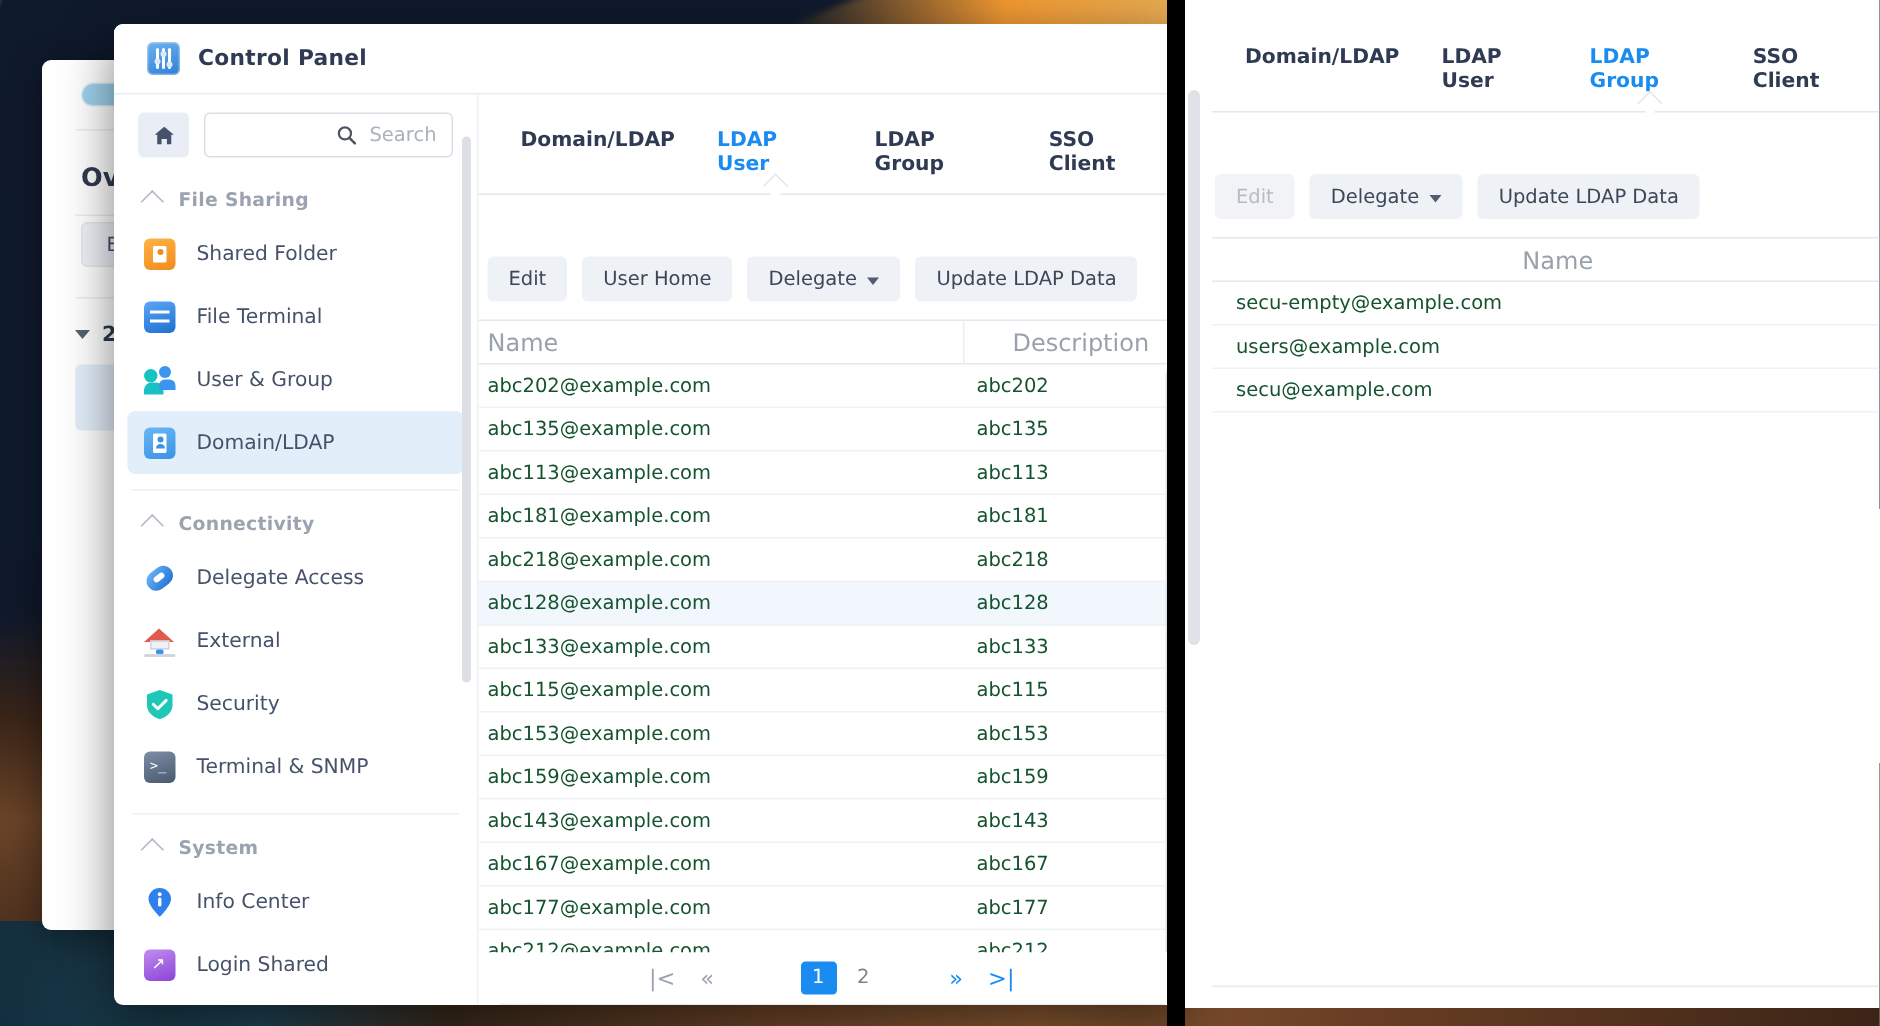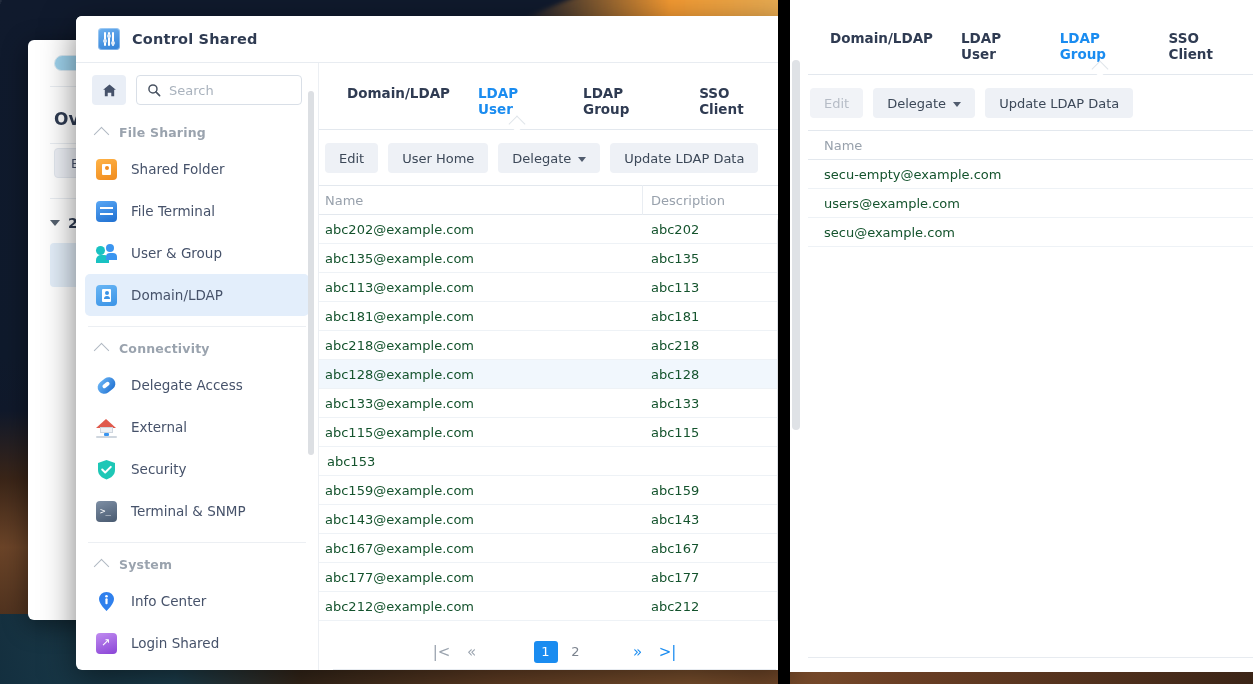--- a/index.html
+++ b/index.html
@@ -92,21 +92,21 @@
 
   
   .cp-sidebar{ width:243px; position:relative; border-right:1px solid #eceff3; padding-top:0; }
   .cp-search-row{ display:flex; align-items:center; gap:10px; padding:12px 16px 10px 16px; }
   .home-btn{
     width:34px;height:30px;border-radius:4px;background:#e9eef6;
     display:flex;align-items:center;justify-content:center;
   }
   .search-box{
     flex:1; height:30px; border:1px solid #d9dfe7; border-radius:4px;
-    display:flex;align-items:center;gap:8px;padding:0 10px; background:#fff;
+    display:flex;align-items:center;gap:8px;padding:0 10px; background:#fff;justify-content:flex-end;
   }
   .search-box .ph{ color:#a9b2bd; font-size:13px; }
   .side-scroll{ height:541px; overflow:hidden; position:relative; }
   .grp-head{
     display:flex;align-items:center;gap:12px;
     padding:10px 0 8px 20px; font-size:12.5px; font-weight:bold; color:#9aa3ae; letter-spacing:.2px;
   }
   .chev-up{ width:11px;height:11px;border-left:1.6px solid #b0b8c2;border-top:1.6px solid #b0b8c2;transform:rotate(45deg); margin-top:4px;}
   .side-item{
     height:42px; display:flex; align-items:center; gap:14px;
@@ -125,27 +125,27 @@
   }
   .tab.active{ color:#1a8cf0; }
   .tab.active:after{
     content:""; position:absolute; left:50%; bottom:-1px; transform:translateX(-50%) rotate(45deg);
     width:11px;height:11px;background:#fff;border-left:1px solid #e0e5ea;border-top:1px solid #e0e5ea;
   }
   .tabs-rule{ height:1px; background:#e3e8ee; margin:0; }
   .toolbar{ display:flex; gap:10px; padding:13px 0 12px 6px; }
   .tb-btn{
     height:30px; padding:0 14px; border-radius:4px; background:#eef1f6;
-    display:flex; align-items:center; gap:7px; font-size:13px; color:#3c4858;
+    display:flex; align-items:center; gap:7px; font-size:13px; color:#3c4858;margin-top:28px;
   }
   .tb-btn.disabled{ color:#b6bcc6; background:#f1f3f7;}
   .caret{ width:0;height:0;border-left:4px solid transparent;border-right:4px solid transparent;border-top:5px solid #515c6e; margin-top:2px;}
   .grid-head{
     display:flex; border-top:1px solid #e3e8ee; border-bottom:1px solid #e3e8ee;
-    height:30px; align-items:center; color:#98a1ac; font-size:13px;
+    height:30px; align-items:center; color:#98a1ac; font-size:16px;text-align:center;
   }
   .grid-head .c1{ width:324px; padding-left:6px; border-right:1px solid #e9edf2; height:30px; display:flex;align-items:center;}
   .grid-head .c2{ flex:1; padding-left:8px; }
   .rows{ flex:1; overflow:hidden; position:relative; }
   .row{ display:flex; height:29px; align-items:center; border-bottom:1px solid #eef2f6; font-size:13px; color:#14532d;}
   .row.sel{ background:#f1f7fd; }
   .row .c1{ width:324px; padding-left:6px; }
   .row .c2{ flex:1; padding-left:8px; }
   .grid-sb{ position:absolute; right:6px; top:3px; width:7px; height:404px; background:#dfe2e6; border-radius:4px;}
   .pager{
@@ -198,21 +198,21 @@
 
   <div class="cp-titlebar">
     <span class="cp-icon">
       <span class="sl"></span>
         <span class="sl"></span>
         <span class="sl"></span>
       <span class="kn" style="left:5px;top:11px"></span>
       <span class="kn" style="left:9px;top:6px"></span>
       <span class="kn" style="left:13px;top:13px"></span>
     </span>
-    <span class="cp-title">Control Shared</span>
+    <span class="cp-title">Control Panel</span>
   </div>
 
   <div class="cp-body">
 
     <div class="cp-sidebar">
       <div class="cp-search-row">
         <div class="home-btn">
           <svg width="15" height="15" viewBox="0 0 16 16">
             <path d="M8 1.6 1.2 7.2h1.8V14h3.1v-3.7h3.8V14h3.1V7.2h1.8z" fill="#46526a"></path>
           </svg>
@@ -397,20 +397,21 @@
           </div>
           <div class="row">
             <div class="c1">abc133@example.com</div>
             <div class="c2">abc133</div>
           </div>
           <div class="row">
             <div class="c1">abc115@example.com</div>
             <div class="c2">abc115</div>
           </div>
           <div class="row">
+            <div class="c1">abc153@example.com</div>
             <div class="c2">abc153</div>
           </div>
           <div class="row">
             <div class="c1">abc159@example.com</div>
             <div class="c2">abc159</div>
           </div>
           <div class="row">
             <div class="c1">abc143@example.com</div>
             <div class="c2">abc143</div>
           </div>

